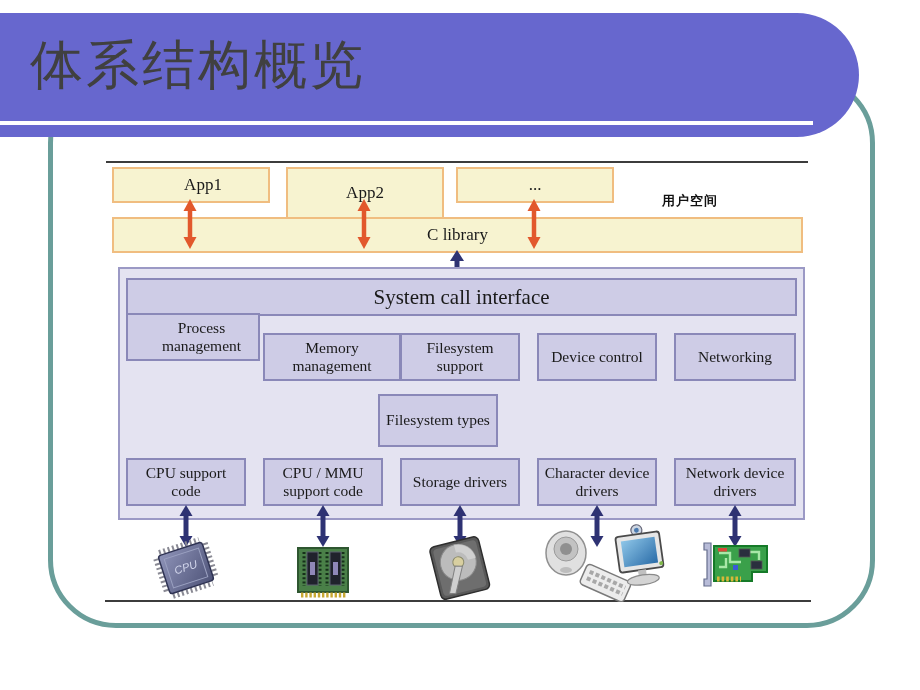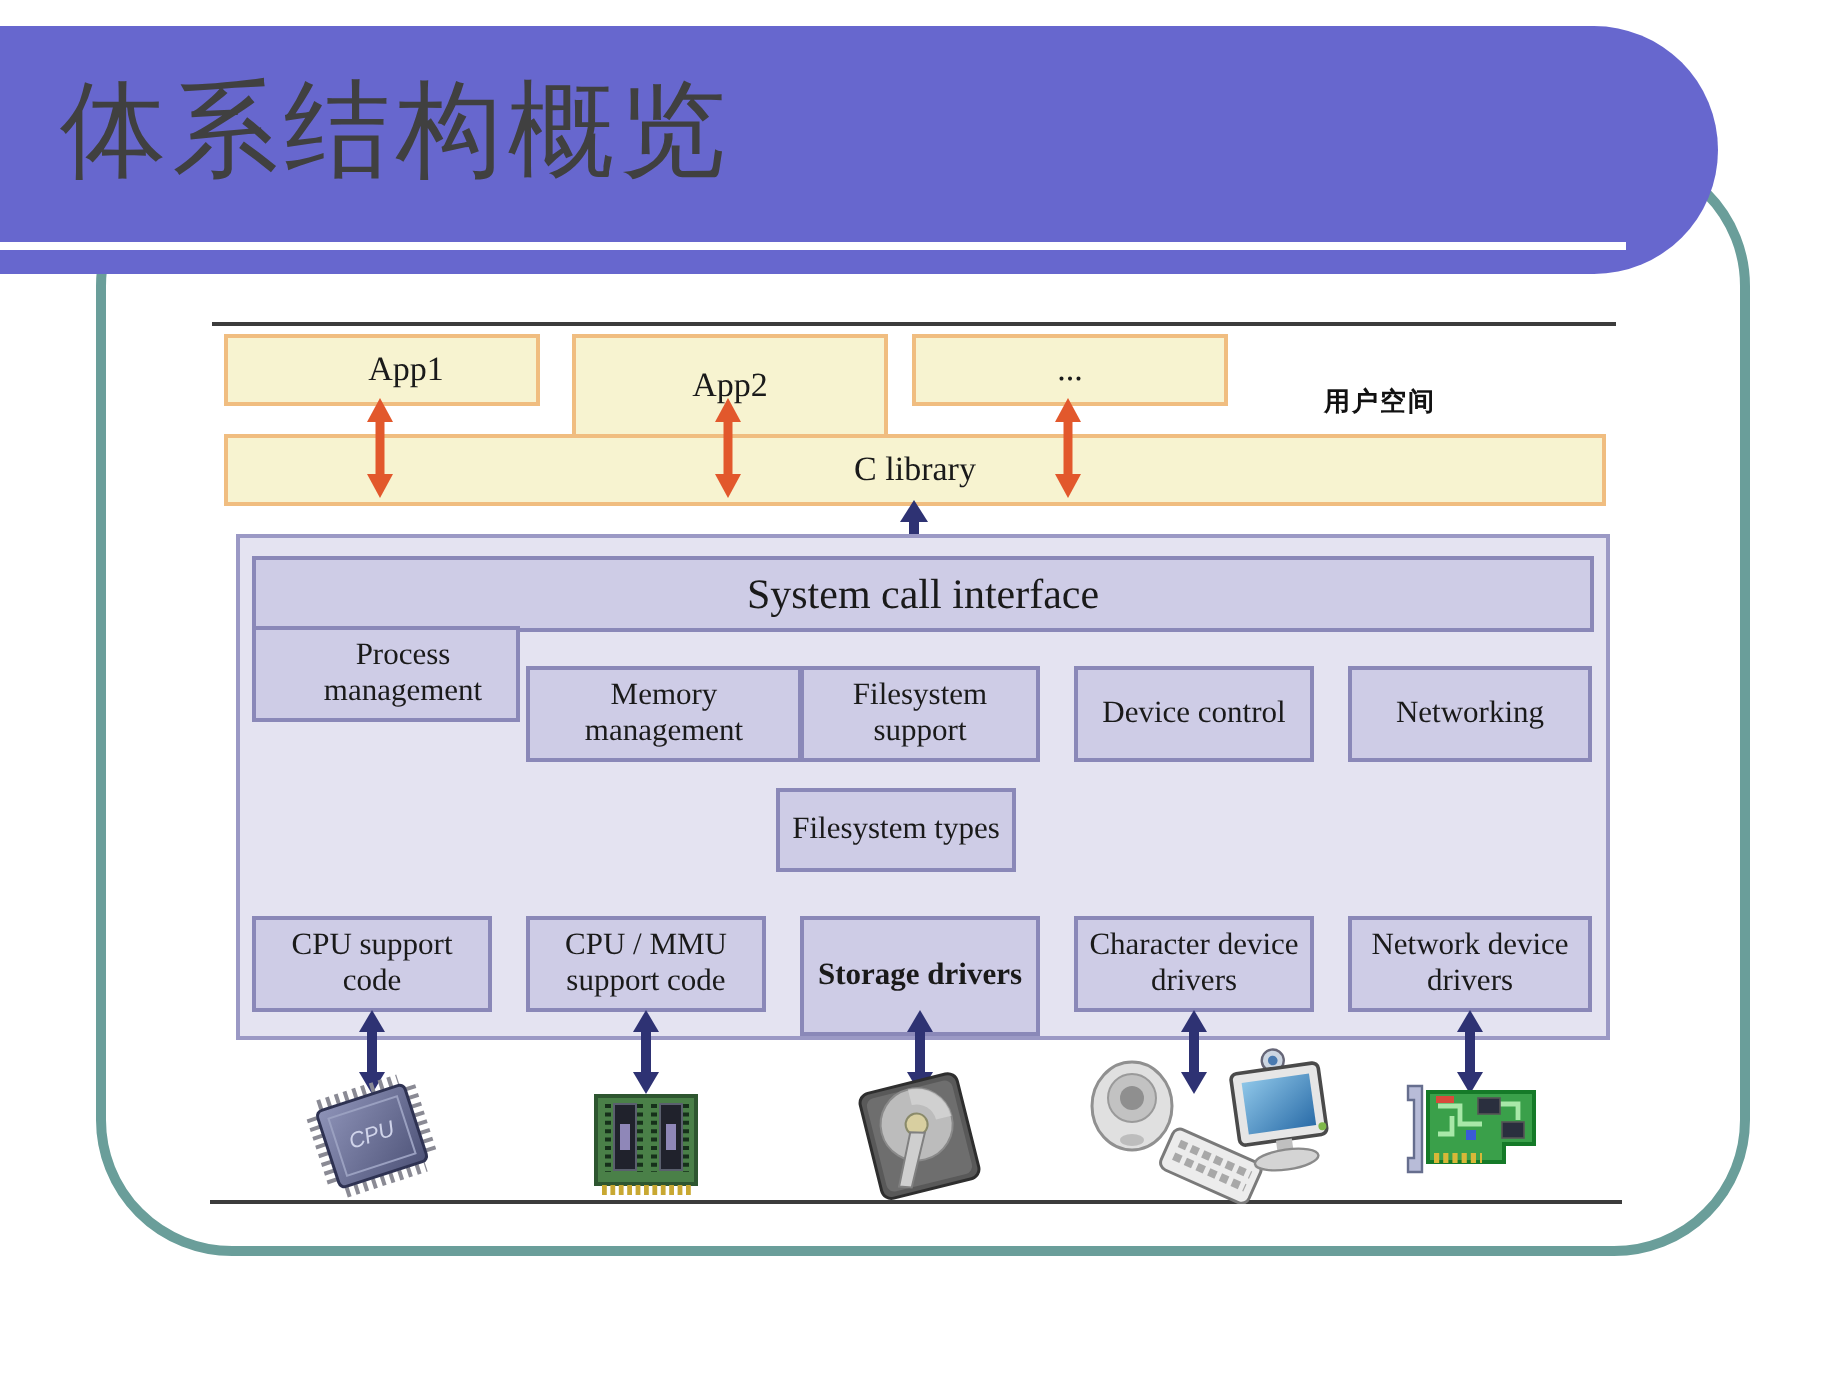--- a/index.html
+++ b/index.html
@@ -88,31 +88,31 @@
 <div class="abs kbox" style="left:400px;top:333px;width:120px;height:48px;">
   <span>Filesystem support</span>
 </div>
 <div class="abs kbox" style="left:537px;top:333px;width:120px;height:48px;">
   <span>Device control</span>
 </div>
 <div class="abs kbox" style="left:674px;top:333px;width:122px;height:48px;">
   <span>Networking</span>
 </div>
 
-<div class="abs kbox" style="left:388px;top:394px;width:120px;height:42px;">
+<div class="abs kbox" style="left:378px;top:394px;width:120px;height:53px;">
   <span>Filesystem types</span>
 </div>
 
 <div class="abs kbox" style="left:126px;top:458px;width:120px;height:48px;">
   <span>CPU support code</span>
 </div>
 <div class="abs kbox" style="left:263px;top:458px;width:120px;height:48px;">
   <span>CPU / MMU support code</span>
 </div>
-<div class="abs kbox" style="left:400px;top:458px;width:120px;height:60px;font-weight:bold;">
+<div class="abs kbox" style="left:400px;top:458px;width:120px;height:48px;">
   <span>Storage drivers</span>
 </div>
 <div class="abs kbox" style="left:537px;top:458px;width:120px;height:48px;">
   <span>Character device drivers</span>
 </div>
 <div class="abs kbox" style="left:674px;top:458px;width:122px;height:48px;">
   <span>Network device drivers</span>
 </div>
 
 <svg class="abs" style="left:177px;top:505px;" width="18" height="42" viewBox="0 0 18 42">

